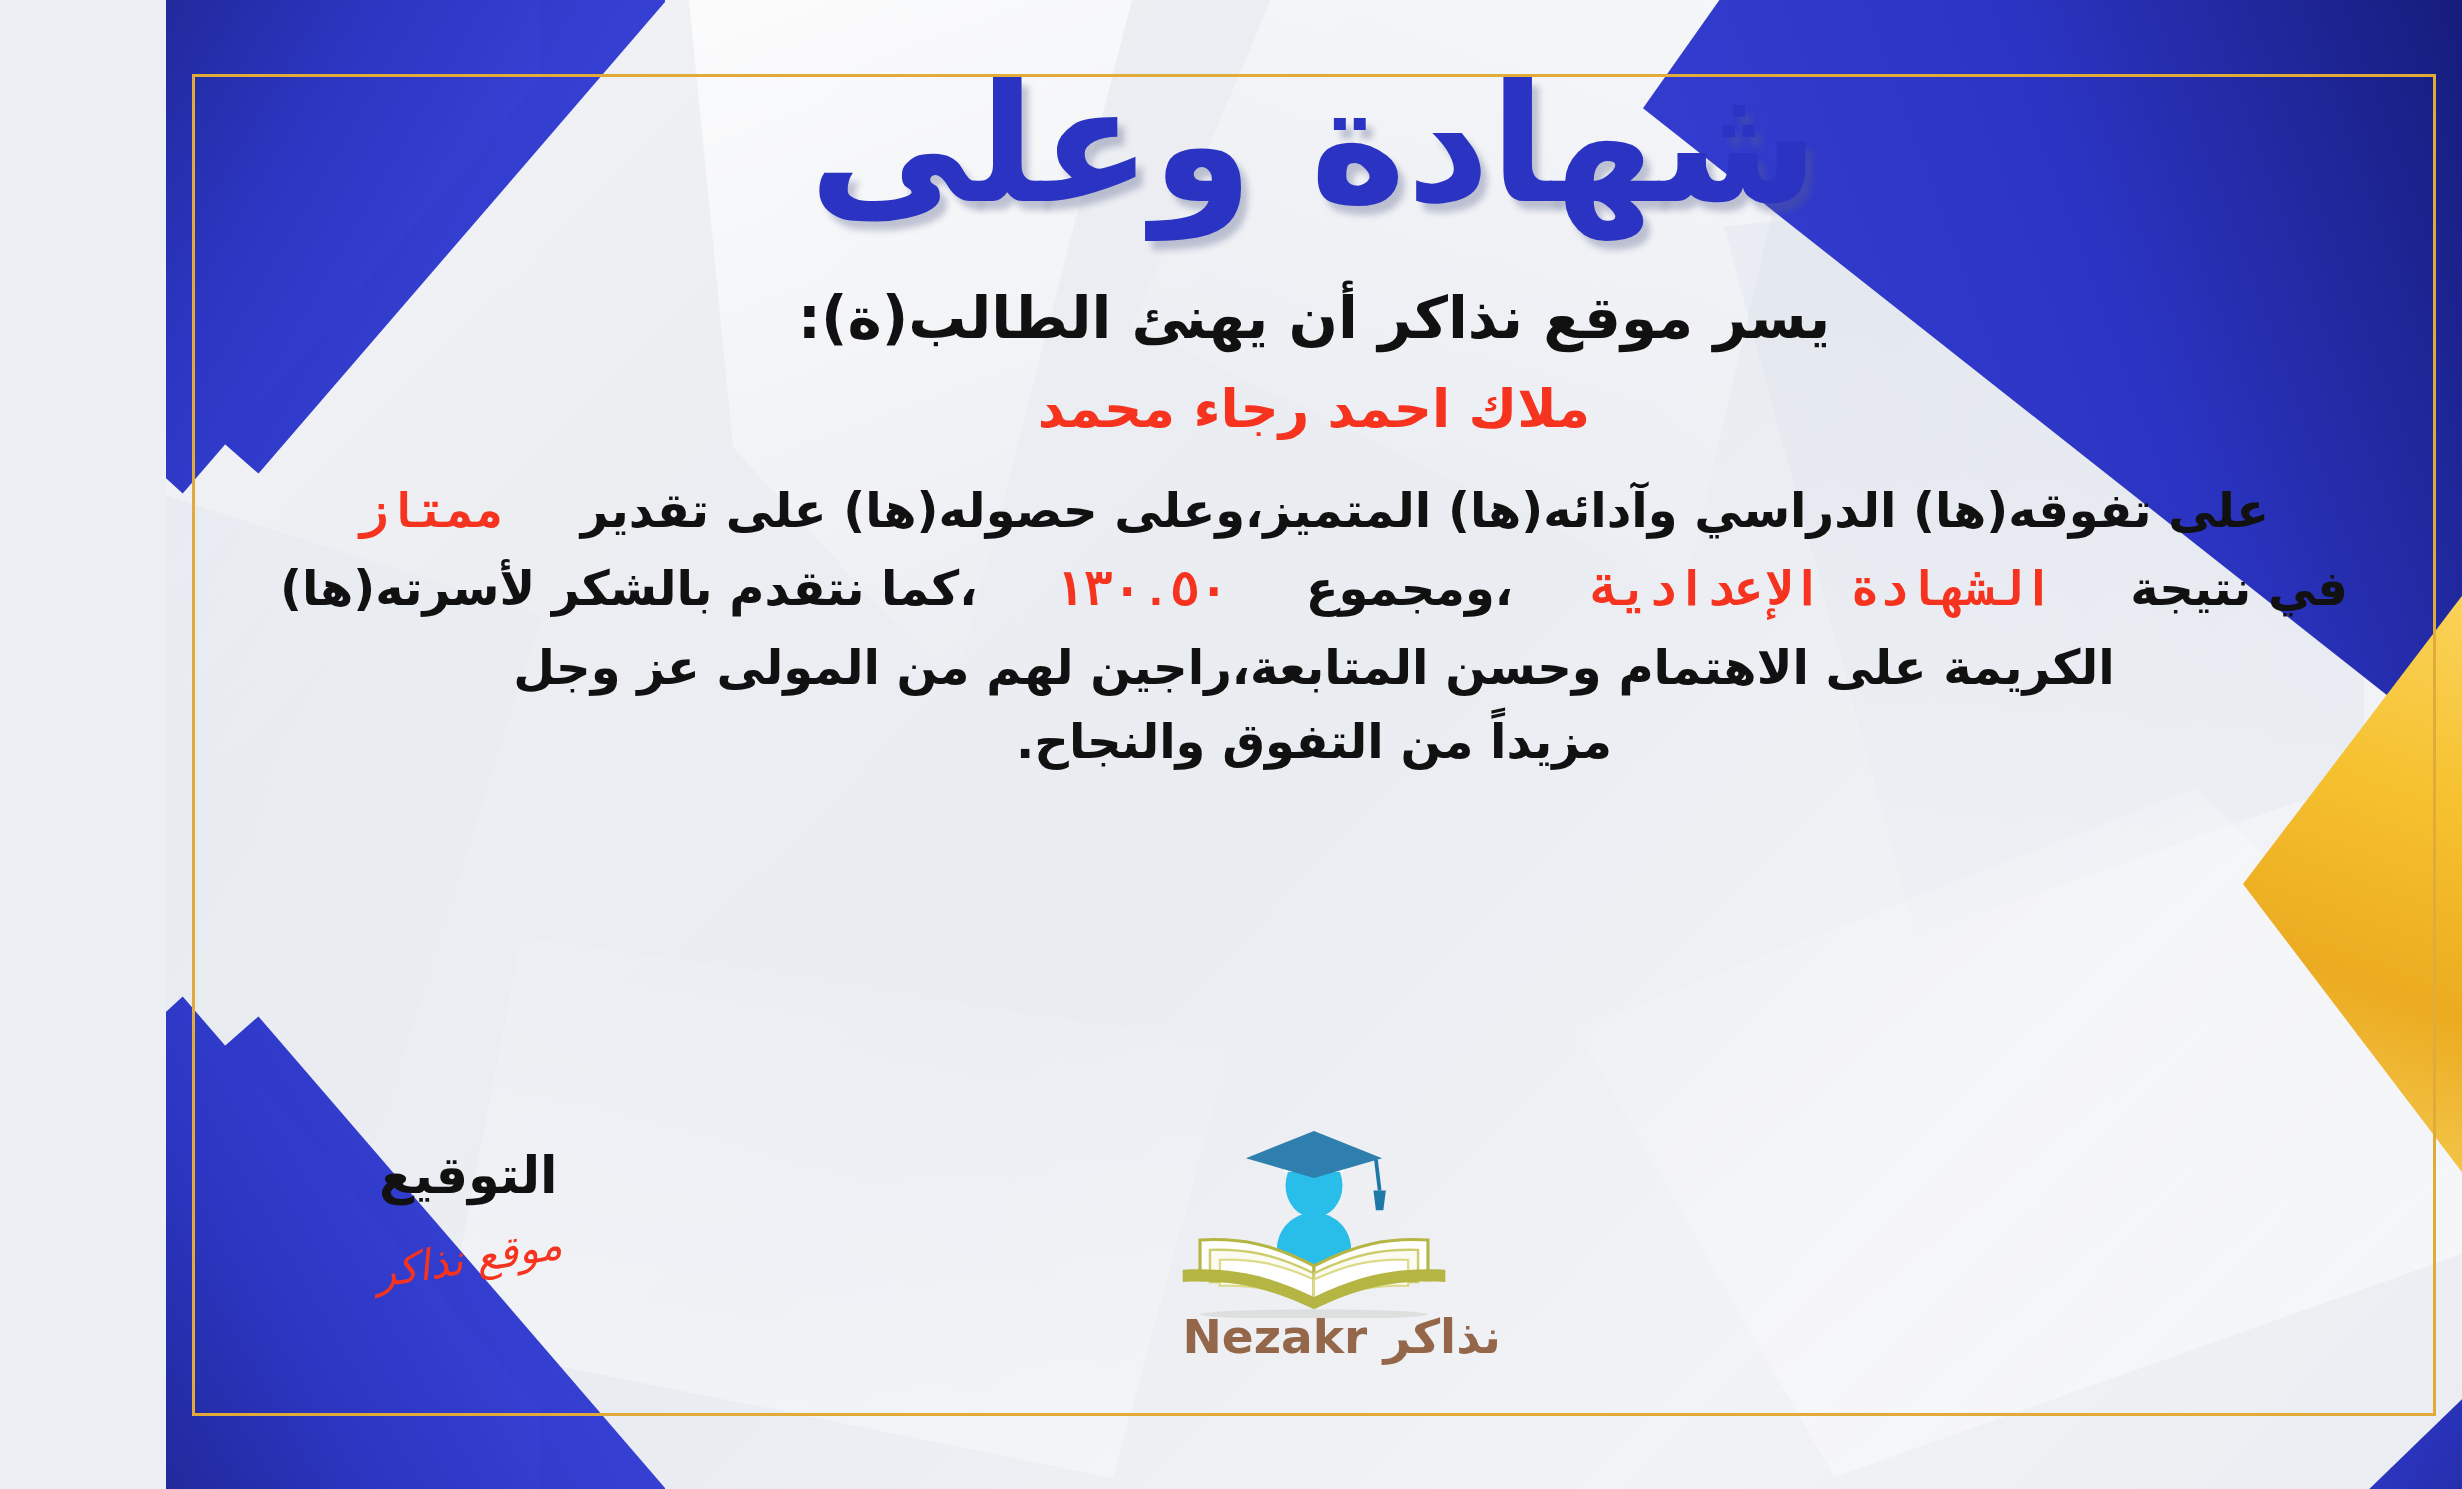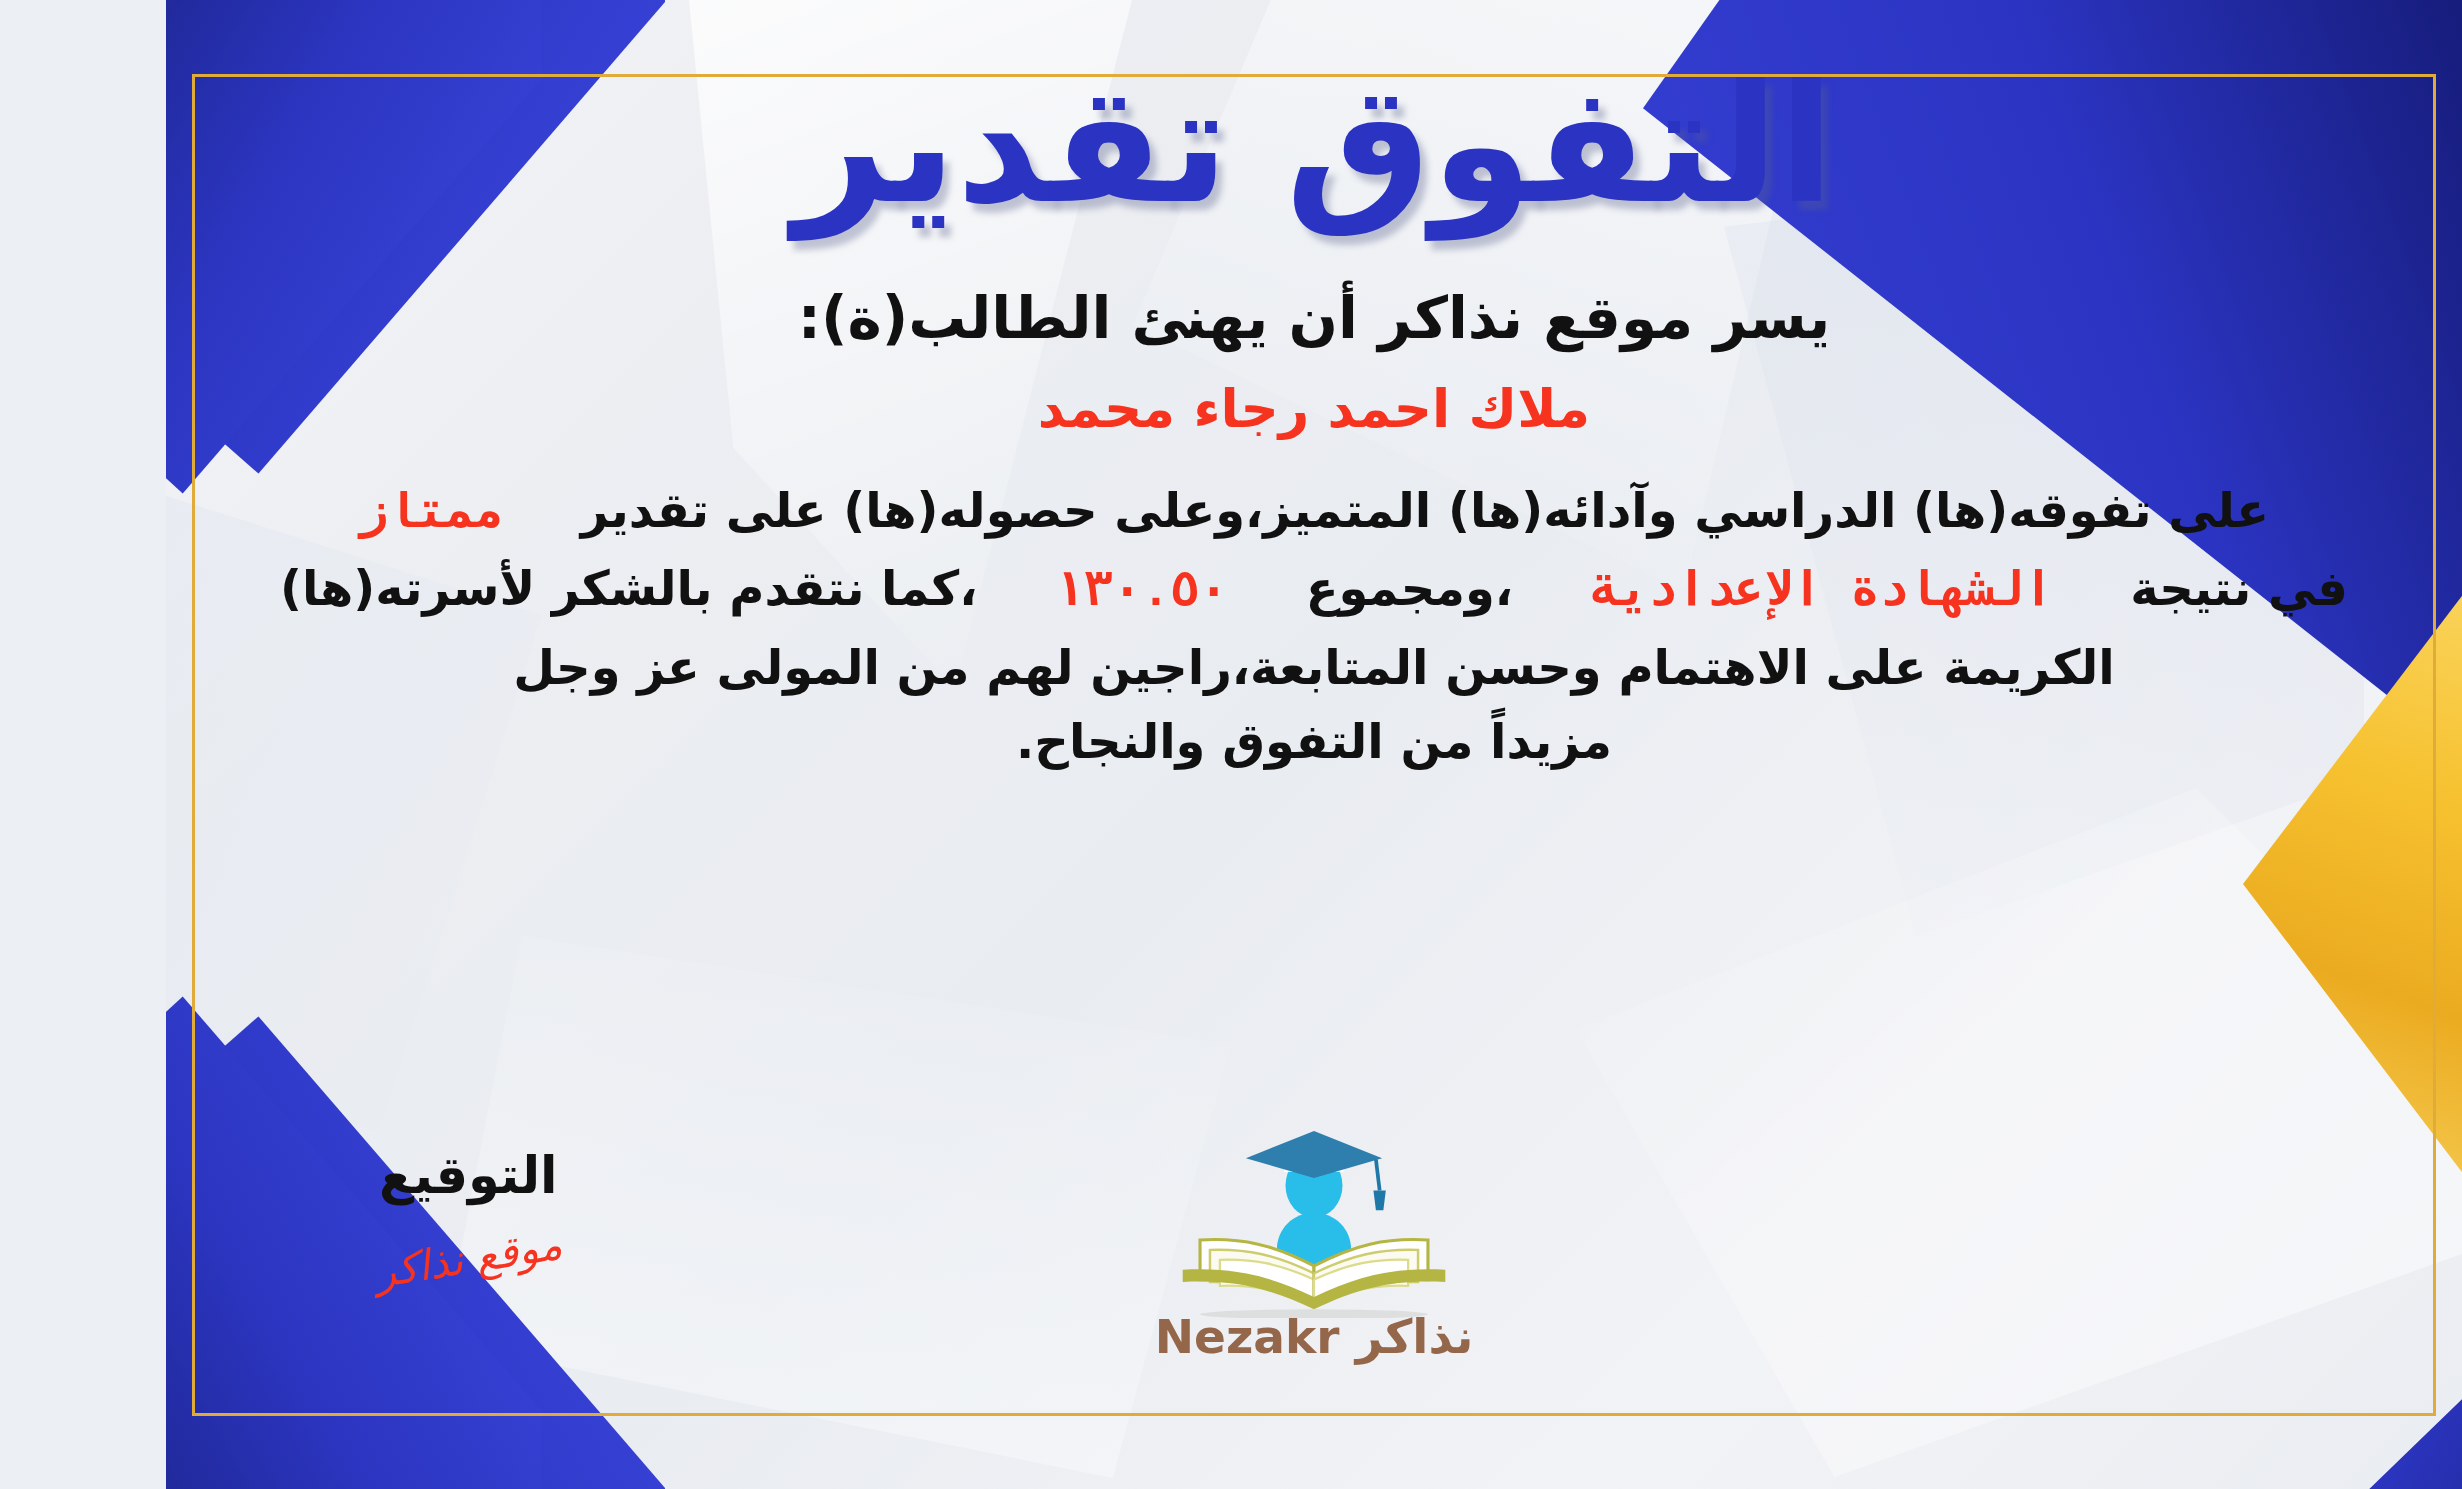--- a/index.html
+++ b/index.html
@@ -189,21 +189,21 @@
     font-family:"DejaVu Serif","Liberation Serif",serif;
     font-style:italic;
     transform:rotate(-9deg);
     direction:rtl;
   }
   .logo-block{
     position:absolute;
     left:50%;top:0;
     transform:translateX(-50%);
     width:374px;
-    text-align:center;
+    text-align:right;
   }
   .logo-mark{width:374px;height:192px;display:block;margin:0 auto;}
   .logo-text{
     margin-top:-8.9px;
     font-size:47px;
     font-weight:700;
     color:#95674a;
     direction:rtl;
     white-space:nowrap;
   }
@@ -229,21 +229,21 @@
   <div class="corner bl-gold-a"></div>
   <div class="corner bl-inner"></div>
   <div class="corner br-blue"></div>
   <div class="corner tr-chevron-gold"></div>
   <div class="corner tr-chevron-gold-line"></div>
 
   <div class="gold-frame"></div>
 
   <div class="content">
 
-    <div class="title">التفوق تقدير</div>
+    <div class="title">شهادة وعلى</div>
 
     <div class="lead">يسر موقع نذاكر أن يهنئ الطالب(ة):</div>
 
     <div class="student-name">ملاك احمد رجاء محمد</div>
 
     <div class="body-block">
 
       <span class="body-line">
         <span>على تفوقه(ها) الدراسي وآدائه(ها) المتميز،وعلى حصوله(ها) على تقدير</span>
         <span class="sp"></span>

